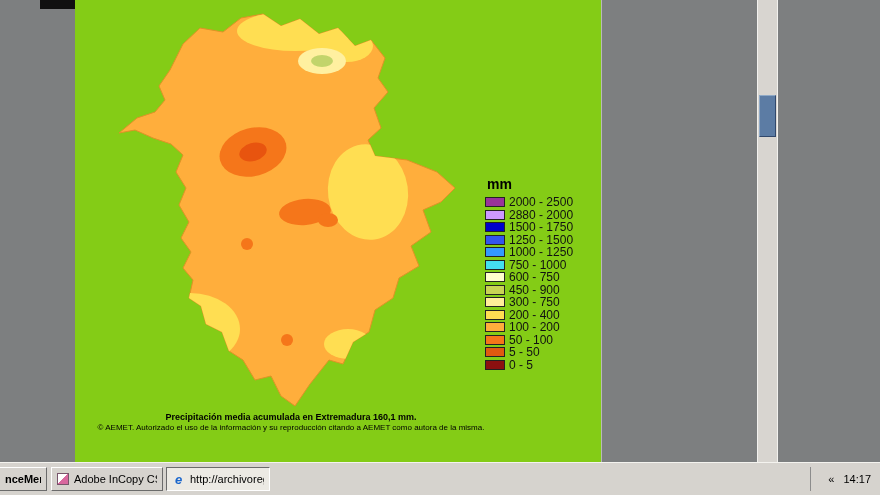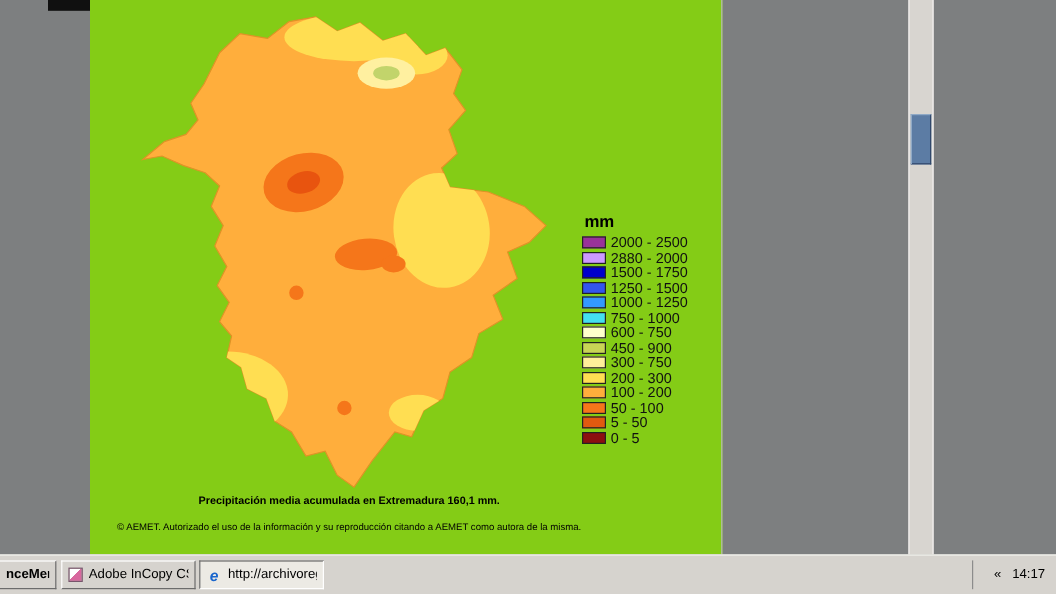--- a/index.html
+++ b/index.html
@@ -25,21 +25,21 @@
   .legend{position:absolute;left:410px;top:196px;}
   .legend-row{display:flex;align-items:center;height:12.5px;}
   .legend-swatch{
     width:20px;height:10px;border:1px solid #222;box-sizing:border-box;
     display:inline-block;flex:0 0 auto;
   }
   .legend-label{font-size:12px;line-height:1;color:#111;margin-left:4px;white-space:nowrap;}
   
   .caption-box{position:absolute;left:0;top:412px;width:432px;text-align:center;color:#000;}
   .caption-main{font-size:9px;font-weight:bold;text-align:center;}
-  .caption-credit{font-size:8px;margin-top:13px;}
+  .caption-credit{font-size:8px;margin-top:1px;}
   
   .scrollbar{
     position:absolute;left:757px;top:0;width:19px;height:462px;
     background:#d8d5d0;border-left:1px solid #f2f1ee;border-right:1px solid #f2f1ee;
   }
   .scroll-thumb{
     position:absolute;left:1px;top:95px;width:15px;height:40px;
     background:#5c7ca4;
     border-top:1px solid #8fa9c6;border-left:1px solid #8fa9c6;
     border-right:1px solid #31486b;border-bottom:1px solid #31486b;
@@ -157,21 +157,21 @@
     <div class="legend-row">
         <span class="legend-swatch" style="background: rgb(200, 212, 85);"></span>
         <span class="legend-label">450 - 900</span>
       </div>
     <div class="legend-row">
         <span class="legend-swatch" style="background: rgb(255, 238, 153);"></span>
         <span class="legend-label">300 - 750</span>
       </div>
     <div class="legend-row">
         <span class="legend-swatch" style="background: rgb(255, 222, 82);"></span>
-        <span class="legend-label">200 - 300</span>
+        <span class="legend-label">200 - 400</span>
       </div>
     <div class="legend-row">
         <span class="legend-swatch" style="background: rgb(255, 174, 60);"></span>
         <span class="legend-label">100 - 200</span>
       </div>
     <div class="legend-row">
         <span class="legend-swatch" style="background: rgb(245, 118, 26);"></span>
         <span class="legend-label">50 - 100</span>
       </div>
     <div class="legend-row">

